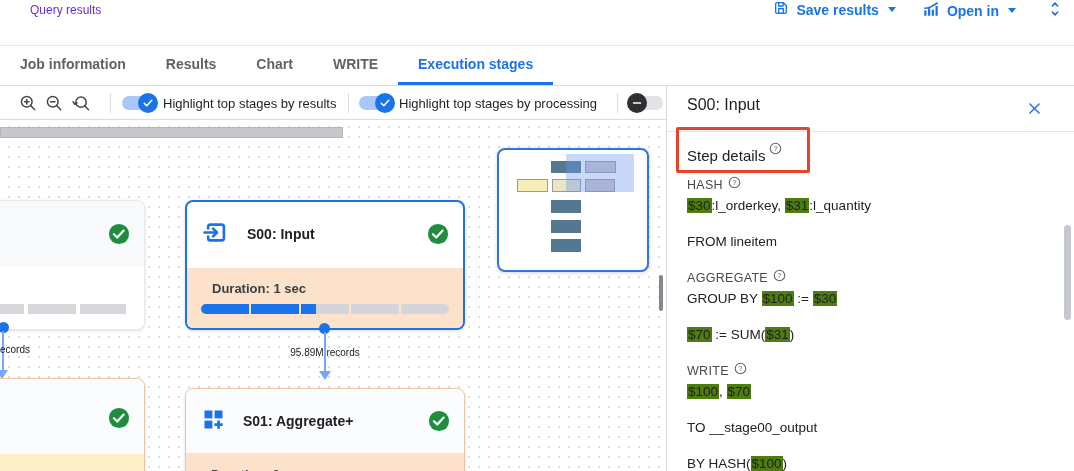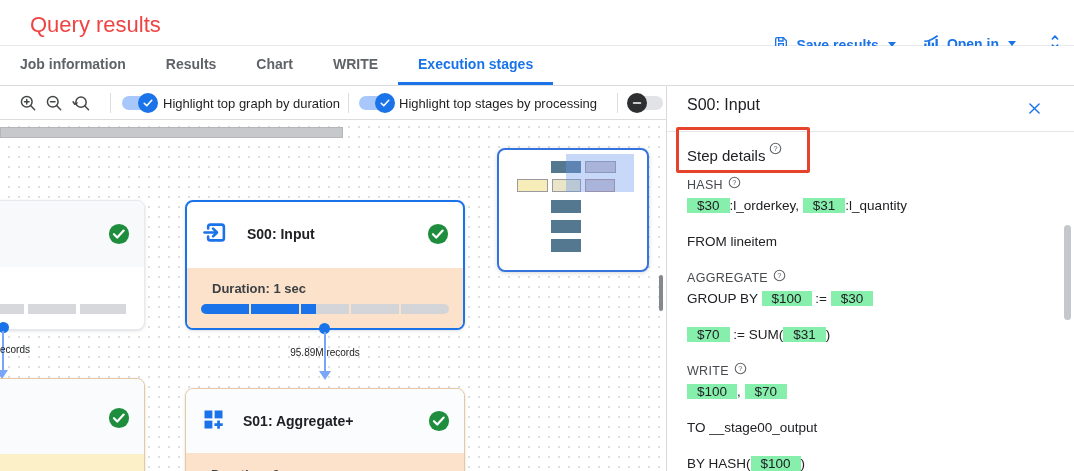--- a/index.html
+++ b/index.html
@@ -2,22 +2,22 @@
 <html><head>
 <meta charset="utf-8">
 <style>
   * { margin:0; padding:0; box-sizing:border-box; }
   html,body { background:#fff; }
   body { font-family:"Liberation Sans","DejaVu Sans",sans-serif; color:#202124; }
   .app { position:relative; width:1074px; height:471px; overflow:hidden; background:#fff; }
 
   
   .hdr { position:absolute; left:0; top:0; width:1074px; height:46px; background:#fff; border-bottom:1px solid #e8eaed; }
-  .hdr-title { position:absolute; left:30px; top:12px; font-size:22px; color:#ef4444; }
-  .hdr-actions { position:absolute; right:10px; top:0; height:54px; display:flex; align-items:flex-end; gap:26px; }
+  .hdr-title { position:absolute; left:30px; top:3px; font-size:12px; color:#6d28d9; }
+  .hdr-actions { position:absolute; right:10px; top:0; height:54px; display:flex; align-items:flex-start; gap:26px; }
   .hdr-btn { display:flex; align-items:center; gap:7px; color:#1a73e8; font-size:14px; font-weight:700; cursor:pointer; background:none; border:none; font-family:inherit; }
   .caret { width:0; height:0; border-left:4.5px solid transparent; border-right:4.5px solid transparent; border-top:5px solid #1a73e8; margin-left:2px; }
   .unfold-btn { background:none; border:none; cursor:pointer; display:flex; align-items:center; margin-left:4px; }
 
   
   .tabbar { position:absolute; left:0; top:46px; width:1074px; height:40px; border-bottom:1px solid #dadce0; display:flex; background:#fff; }
   .tab { padding:0 20px; height:39px; display:flex; align-items:center; font-size:14px; font-weight:700; color:#5f6368; cursor:pointer; border-bottom:3px solid transparent; white-space:nowrap; }
   .tab.active { color:#1a73e8; border-bottom-color:#1a73e8; }
 
   
@@ -83,21 +83,21 @@
   .panel-title { position:absolute; left:20px; top:10px; font-size:16px; color:#202124; }
   .panel-close { position:absolute; left:357px; top:14px; width:20px; height:20px; background:none; border:none; cursor:pointer; padding:0; }
   .panel-div { position:absolute; left:0; top:45px; width:407px; height:1px; background:#e4e6e9; }
   .annot { position:absolute; left:9px; top:41px; width:134px; height:46px; border:3px solid #e5432c; border-radius:2px; z-index:5; pointer-events:none; }
   .step-details { position:absolute; left:20px; top:55px; font-size:15px; color:#202124; }
   .step-details .help { vertical-align:6px; margin-left:4px; }
   .panel-body { position:absolute; left:20px; top:90px; width:350px; }
   .pblock { margin-bottom:18px; }
   .plabel { font-size:12.5px; color:#464a4f; letter-spacing:.3px; line-height:16px; margin-bottom:4px; display:flex; align-items:center; gap:5px; }
   .pcode { font-size:13.5px; color:#202124; line-height:18px; }
-  .hl { background:#86efac; padding:0 10px; }
+  .hl { background:#4d7c0f; padding:0 1px; }
   .vthumb-panel { position:absolute; left:397px; top:139px; width:7px; height:95px; background:#c4c7cb; border-radius:4px; }
 </style>
 </head>
 <body>
 
 <div class="app">
 
   <div class="hdr">
     <div class="hdr-title">Query results</div>
     <div class="hdr-actions">
@@ -167,21 +167,21 @@
     </button>
     <div class="tb-div" style="left:110px"></div>
 
     <div class="toggle on" style="left:122px">
       <span class="thumb">
         <svg viewBox="0 0 24 24" width="12" height="12" fill="none" stroke="#fff" stroke-width="3.2" stroke-linecap="round" stroke-linejoin="round">
             <path d="M4.5 12.5 l5 5 10-11"></path>
           </svg>
       </span>
     </div>
-    <span class="tg-label" style="left:163px">Highlight top graph by duration</span>
+    <span class="tg-label" style="left:163px">Highlight top stages by results</span>
 
     <div class="tb-div" style="left:348px"></div>
     <div class="toggle on" style="left:359px">
       <span class="thumb">
         <svg viewBox="0 0 24 24" width="12" height="12" fill="none" stroke="#fff" stroke-width="3.2" stroke-linecap="round" stroke-linejoin="round">
             <path d="M4.5 12.5 l5 5 10-11"></path>
           </svg>
       </span>
     </div>
     <span class="tg-label" style="left:399px">Highlight top stages by processing</span>

